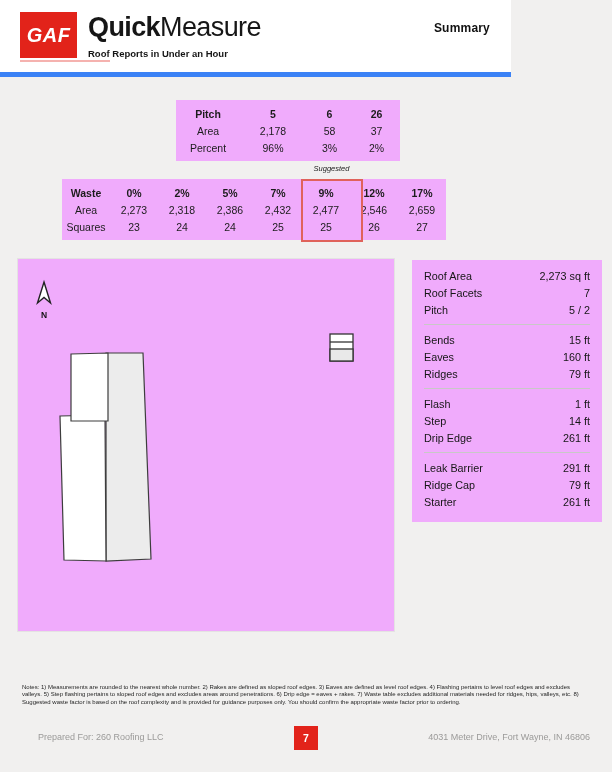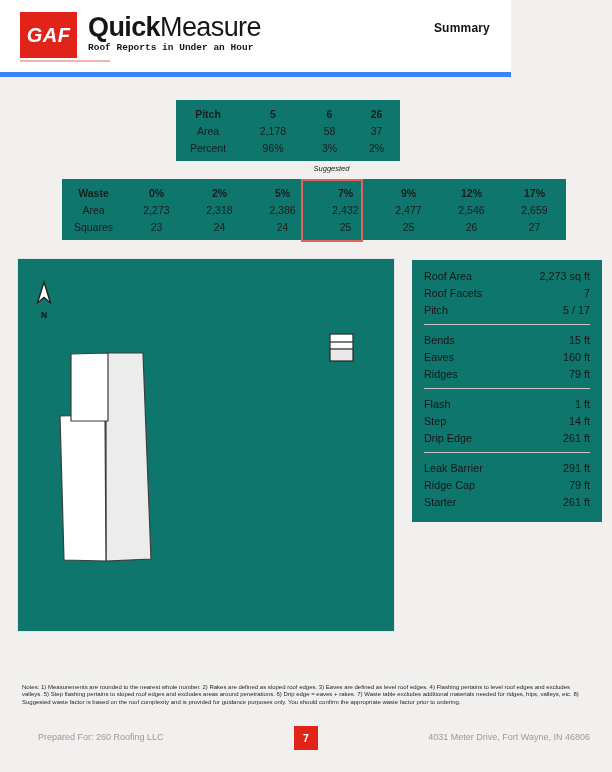--- a/index.html
+++ b/index.html
@@ -8,27 +8,27 @@
 
   
   .header { position:absolute; left:0; top:0; width:511px; height:77px; background:#ffffff; border-bottom:5px solid #3b82f6; }
   .gaf-box { position:absolute; left:20px; top:12px; width:57px; height:46px; background:#E2231A; display:flex; align-items:center; justify-content:center; }
   .gaf-box span { color:#fff; font-weight:800; font-style:italic; font-size:20px; letter-spacing:.5px; }
   .gaf-underline { position:absolute; left:20px; top:60px; width:90px; height:2px; background:rgba(226,35,26,.35); }
   .brand { position:absolute; left:88px; top:13px; color:#161616; }
   .brand .line1 { font-size:27px; letter-spacing:-.6px; line-height:28px; white-space:nowrap; }
   .brand .b { font-weight:800;text-align:right; }
   .brand .l { font-weight:400; }
-  .brand .tagline { font-size:9.5px; font-weight:700; margin-top:1px; letter-spacing:0;font-family:Liberation Mono, monospace; }
+  .brand .tagline { font-size:9.5px; font-weight:700; margin-top:7px; letter-spacing:0; }
   .summary-title { position:absolute; right:21px; top:21px; font-size:12px; font-weight:700; letter-spacing:.2px; color:#111; }
 
   
-  .card { position:absolute; background:#0f766e; }
+  .card { position:absolute; background:#f0abfc; }
   .pitch-card { left:176px; top:100px; width:224px; height:61px; display:grid; grid-template-columns:64px 66px 47px 47px; grid-auto-rows:1fr; align-items:center; padding:5px 0; }
-  .waste-card { left:62px; top:179px; width:504px; height:61px; display:grid; grid-template-columns:repeat(8,1fr); grid-auto-rows:1fr; align-items:center; padding:5px 0; }
+  .waste-card { left:62px; top:179px; width:384px; height:61px; display:grid; grid-template-columns:repeat(8,1fr); grid-auto-rows:1fr; align-items:center; padding:5px 0; }
   .cell { text-align:center; font-size:10.5px; color:#1c1c1c; }
   .cell.bold { font-weight:700; }
   .suggested-label { position:absolute; left:301px; top:164px; width:61px; text-align:center; font-size:7.5px; color:#222;font-style:italic; }
   .suggested-box { position:absolute; left:301px; top:179px; width:62px; height:63px; border:2px solid #E0625B; pointer-events:none; }
 
   
   .diagram-card { left:17px; top:258px; width:378px; height:374px; border:1px solid #e4e3e2; }
 
   
   .meas-card { left:412px; top:260px; width:190px; height:262px; padding:7px 12px 6px 12px; }
@@ -130,21 +130,21 @@
     <div class="meas-row">
         <span>Roof Area</span>
         <span>2,273 sq ft</span>
       </div>
     <div class="meas-row">
         <span>Roof Facets</span>
         <span>7</span>
       </div>
     <div class="meas-row">
         <span>Pitch</span>
-        <span>5 / 17</span>
+        <span>5 / 2</span>
       </div>
     <hr class="meas-divider">
     <div class="meas-row">
         <span>Bends</span>
         <span>15 ft</span>
       </div>
     <div class="meas-row">
         <span>Eaves</span>
         <span>160 ft</span>
       </div>

